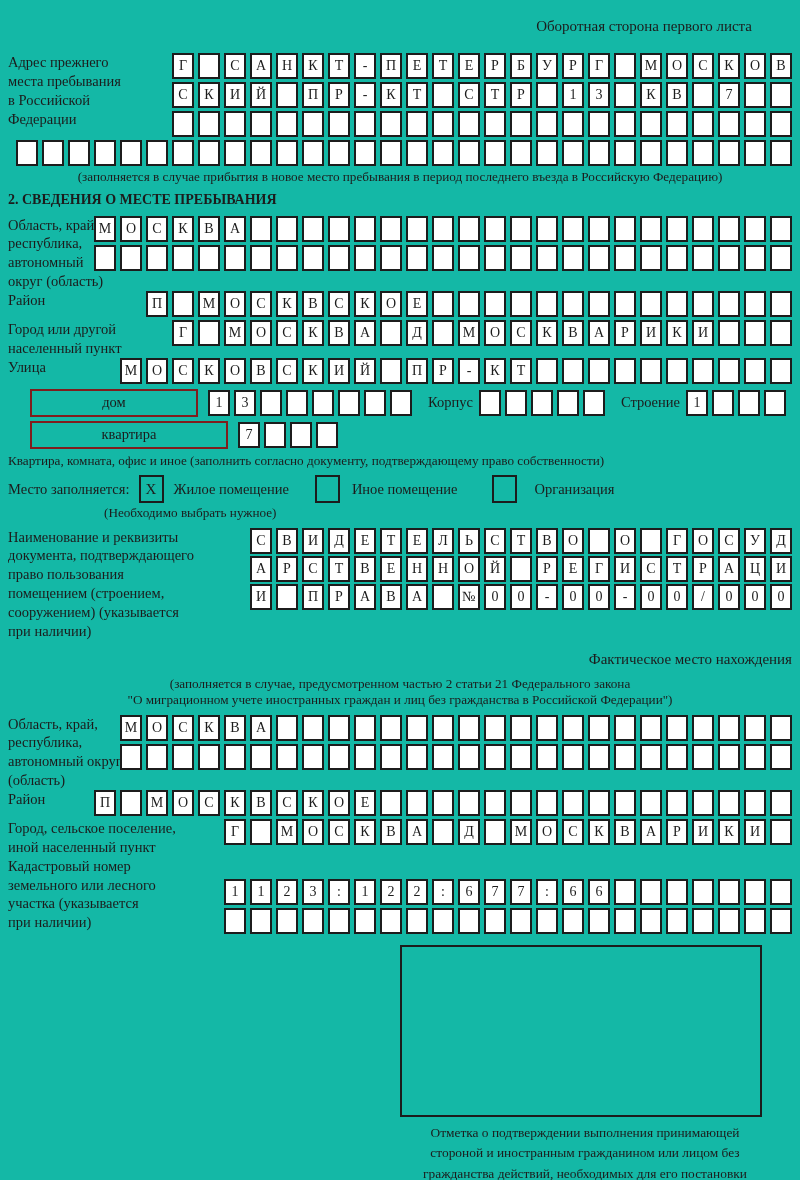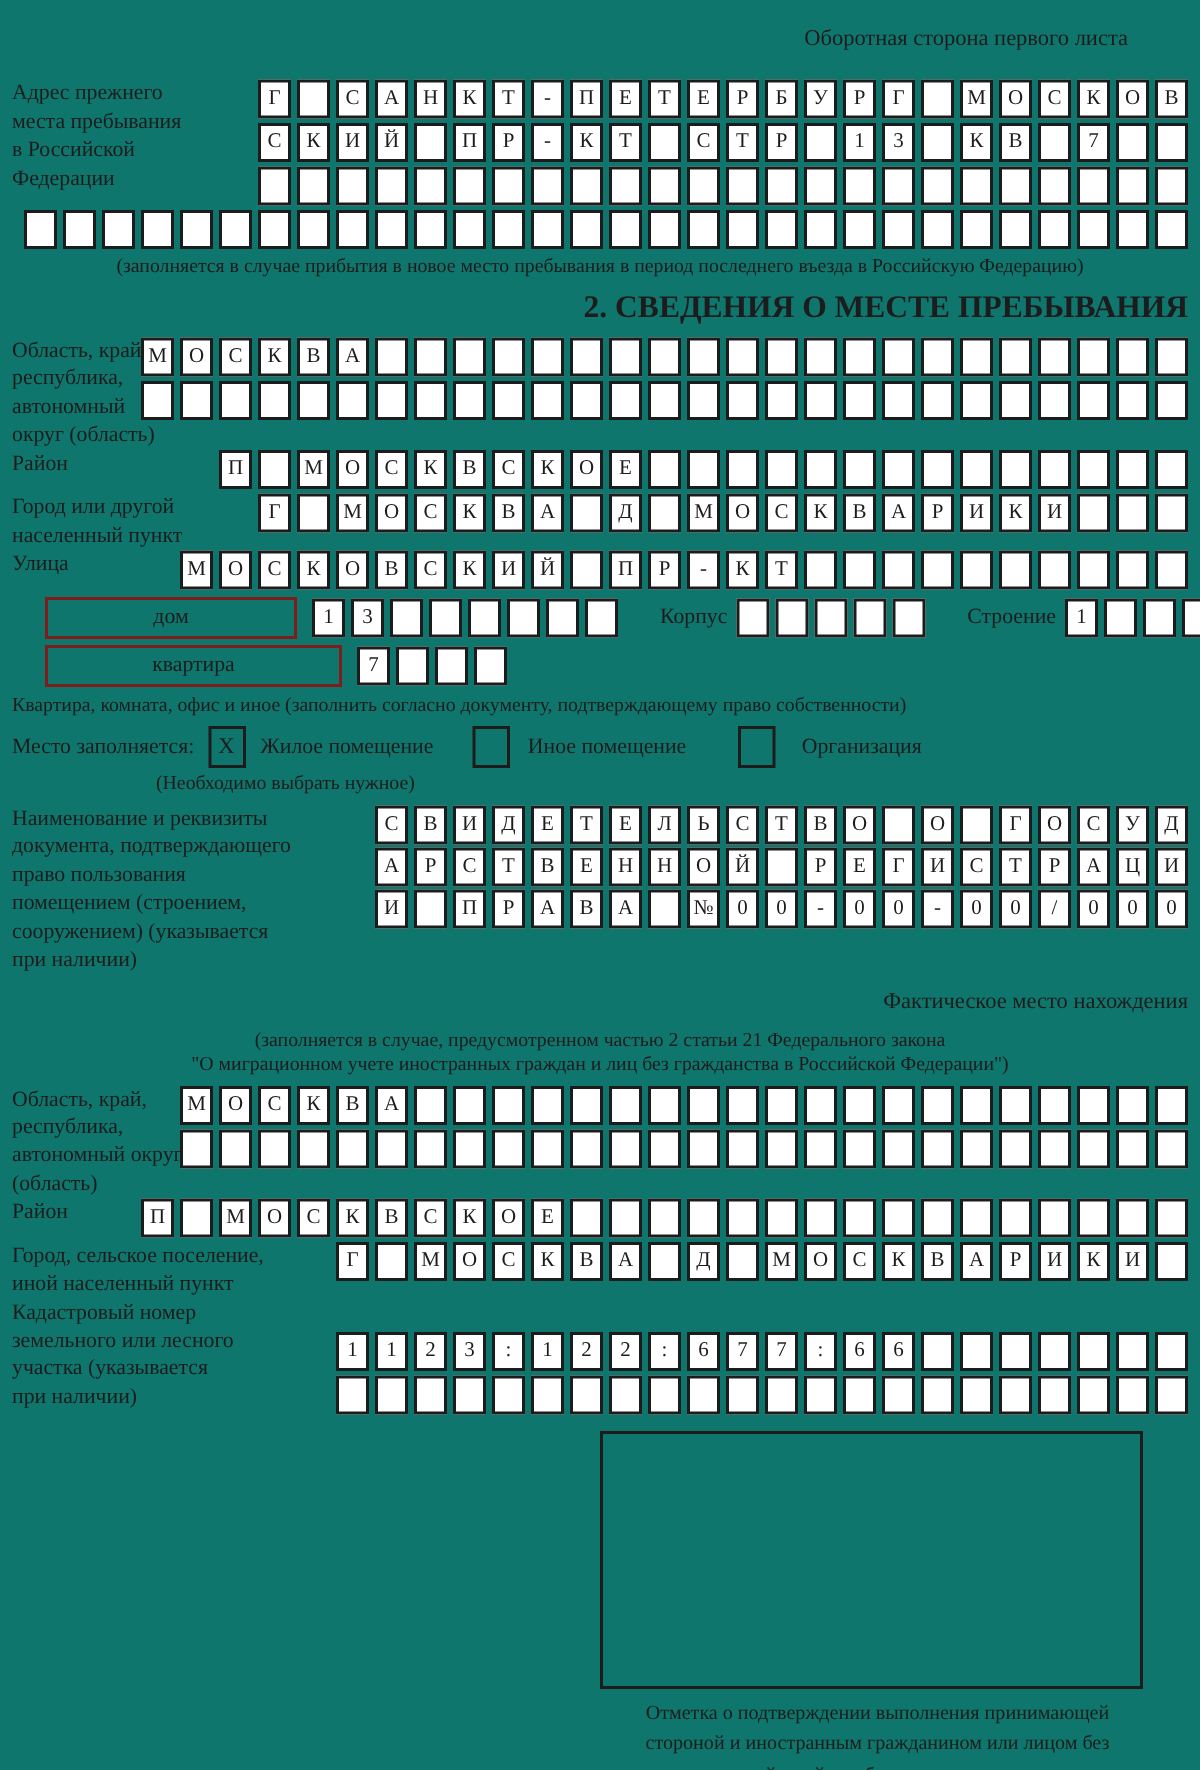--- a/index.html
+++ b/index.html
@@ -1,45 +1,45 @@
 <!DOCTYPE html>
 <html><head>
 <meta charset="utf-8">
 <style>
   * { margin:0; padding:0; box-sizing:border-box; }
   html,body { background:#fff; }
   body { width:800px; height:1180px; overflow:hidden; color:#1c1c1c;
          font-family:"Liberation Serif", serif; }
-  .page { width:800px; height:1180px; padding:6px 8px 0 8px; background:#0f766e; }
+  .page { width:800px; height:1180px; padding:6px 8px 0 8px; background:#14b8a6; }
 
   .hdr { text-align:right; font-size:15px; margin:12px 40px 18px 0; }
 
   .frow { display:flex; align-items:flex-start; }
   .lbl { font-size:14.5px; line-height:1.3; white-space:pre-line; flex:0 0 auto; }
   .w170 { width:170px; } .w150 { width:150px; } .w240 { width:240px; } .w225 { width:228px; }
   .rows { flex:1 1 auto; min-width:0; }
 
   .boxrow { display:flex; justify-content:flex-end; gap:4px; margin-bottom:3px; }
   .boxrow.inline { justify-content:flex-start; margin-bottom:0; flex:0 0 auto; }
   .cell { width:22px; height:26px; border:2px solid #1c1c1c; flex:0 0 auto;
           font-size:14px; line-height:21px; text-align:center; background:#fff; }
 
   .note { font-size:13.2px; line-height:1.25; margin:2px 0 6px 0; }
   .center { text-align:center; }
   .prewrap { white-space:pre-line; }
 
-  .h2 { font-weight:bold; font-size:21px; text-align:right; margin:4px 0 8px 0; }
+  .h2 { font-weight:bold; font-size:14px; text-align:left; margin:4px 0 8px 0; }
   .h3 { font-weight:normal; font-size:15px; text-align:right; margin:10px 0 8px 0; }
 
   .dom-row { display:flex; align-items:center; margin:2px 0 4px 22px; }
   .bigbox { border:2px solid #7f1d1d; height:28px; display:flex; align-items:center;
             justify-content:center; font-size:14.5px; flex:0 0 auto; }
   .dom { width:168px; margin-right:10px; }
   .kv  { width:198px; margin-right:10px; }
-  .ilbl { font-size:14.5px; padding:0 6px 0 28px; flex:0 0 auto; }
+  .ilbl { font-size:14.5px; padding:0 6px 0 16px; flex:0 0 auto; }
 
   .mesto-row { display:flex; align-items:center; margin:6px 0 2px 0; font-size:14.5px; }
   .cbox { width:25px; height:28px; border:2px solid #1c1c1c; text-align:center;
           font-size:15px; line-height:24px; flex:0 0 auto; }
   .mlbl { margin-right:9px; }
   .opt1 { margin:0 26px 0 10px; }
   .opt2 { margin:0 34px 0 12px; }
   .opt3 { margin-left:18px; }
   .mesto-note { margin-left:96px; }
 

